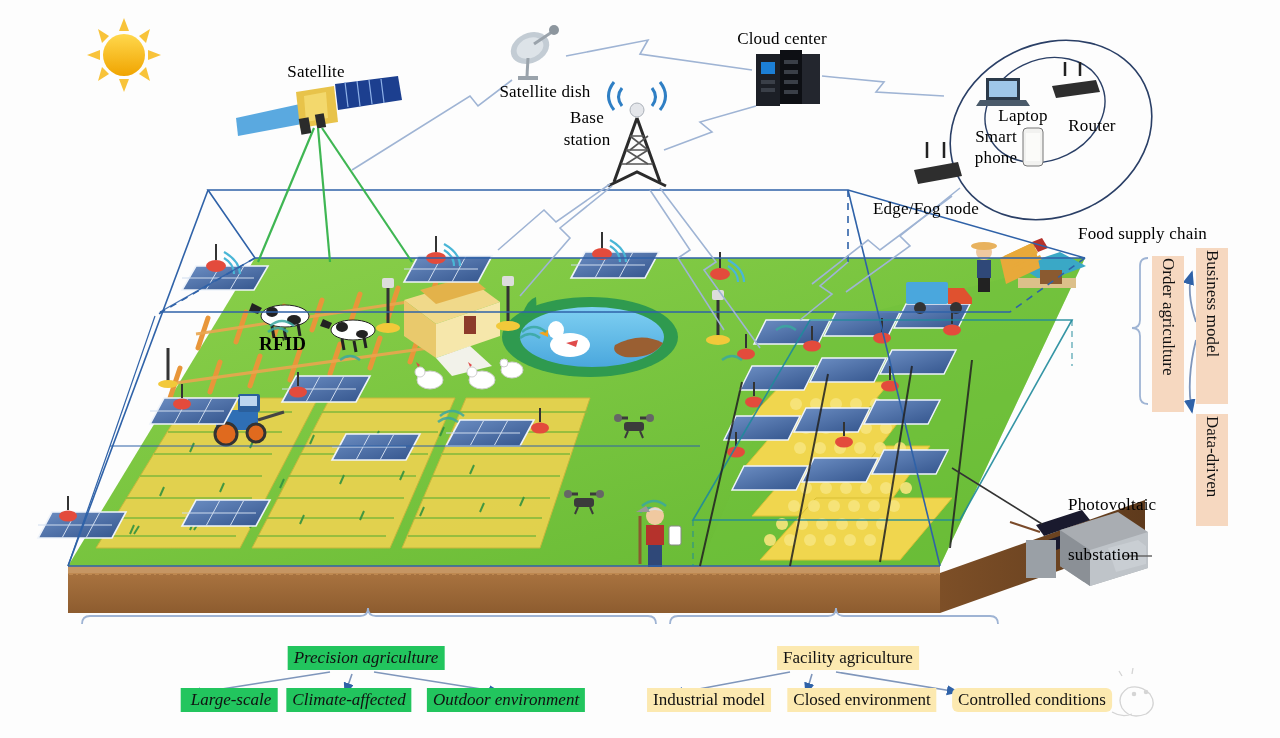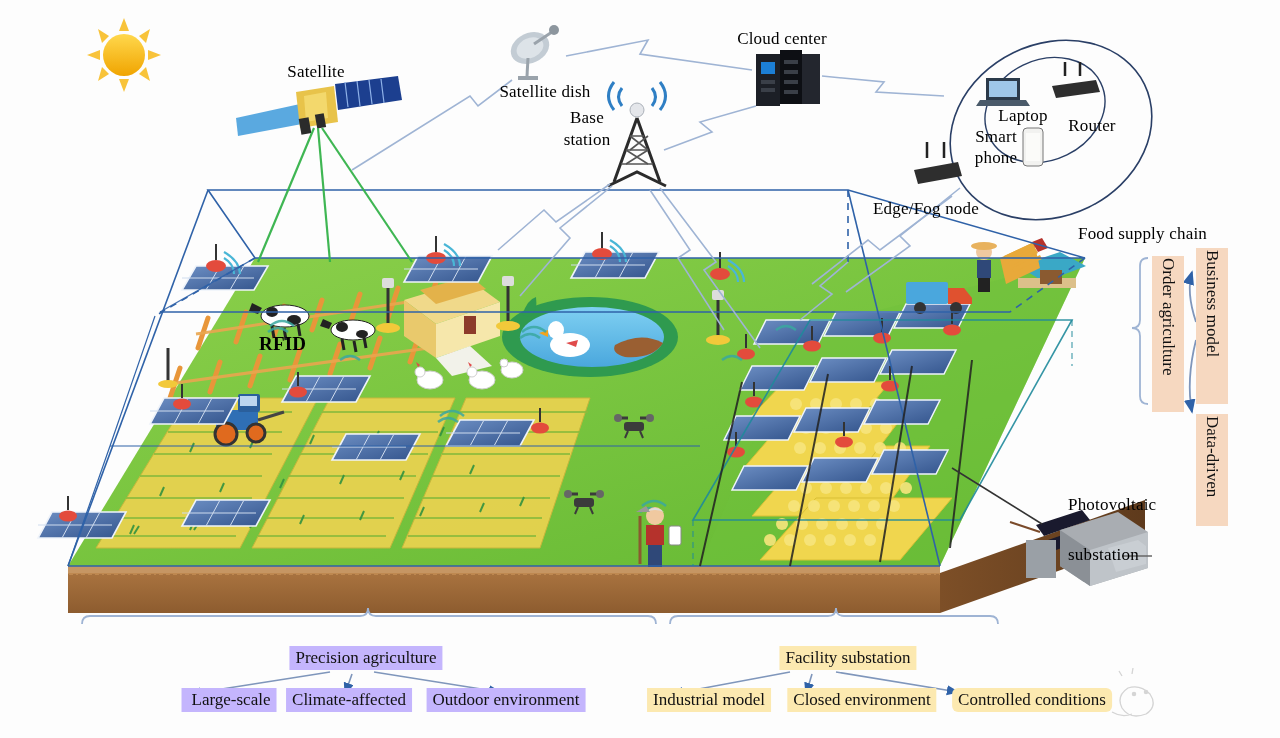--- a/index.html
+++ b/index.html
@@ -7,21 +7,21 @@
        font-family:"Liberation Serif","DejaVu Serif",serif;}
   #stage{position:relative;width:1280px;height:738px;background:#fdfdfd;}
   svg#scene{position:absolute;left:0;top:0;width:1280px;height:738px;}
 
   .lbl{position:absolute;color:#000000;white-space:nowrap;letter-spacing:.2px;}
   .lbl.plain{font-size:17px;}
   .lbl.small{font-size:19px;}
 
   .boxlbl{position:absolute;white-space:nowrap;font-size:17px;color:#111;
           padding:2px 6px;line-height:1.15;}
-  .green{background:#c4b5fd;}
+  .green{background:#22c55e;font-style:italic;}
   .yellow{background:#fce9b0;}
   .peach{background:#f6d8c0;}
 
   .vert{writing-mode:vertical-rl;text-orientation:mixed;}
 
   .ctr{transform:translateX(-50%);text-align:center;}
 </style>
 </head>
 <body>
 
@@ -663,21 +663,21 @@
 
 <div class="lbl small" style="left:259px;top:333px;font-weight:bold;">RFID</div>
 
 <div class="boxlbl peach vert" style="left:1152px;top:256px;height:152px;">Order agriculture</div>
 
 <div class="boxlbl peach vert" style="left:1196px;top:248px;height:152px;">Business model</div>
 
 <div class="boxlbl peach vert" style="left:1196px;top:414px;height:108px;">Data-driven</div>
 
 <div class="boxlbl green ctr" style="left:366px;top:646px;">Precision agriculture</div>
-<div class="boxlbl yellow ctr" style="left:848px;top:646px;">Facility substation</div>
+<div class="boxlbl yellow ctr" style="left:848px;top:646px;">Facility agriculture</div>
 
 <div class="boxlbl green ctr" style="left:229px;top:688px;padding-left:10px;">Large-scale</div>
 <div class="boxlbl green ctr" style="left:349px;top:688px;">Climate-affected</div>
 <div class="boxlbl green ctr" style="left:506px;top:688px;">Outdoor environment</div>
 
 <div class="boxlbl yellow ctr" style="left:709px;top:688px;text-align:center;">Industrial model</div>
 <div class="boxlbl yellow ctr" style="left:862px;top:688px;">Closed environment</div>
 <div class="boxlbl yellow ctr" style="left:1032px;top:688px;border-radius:6px;">Controlled conditions</div>
 
 </div>

